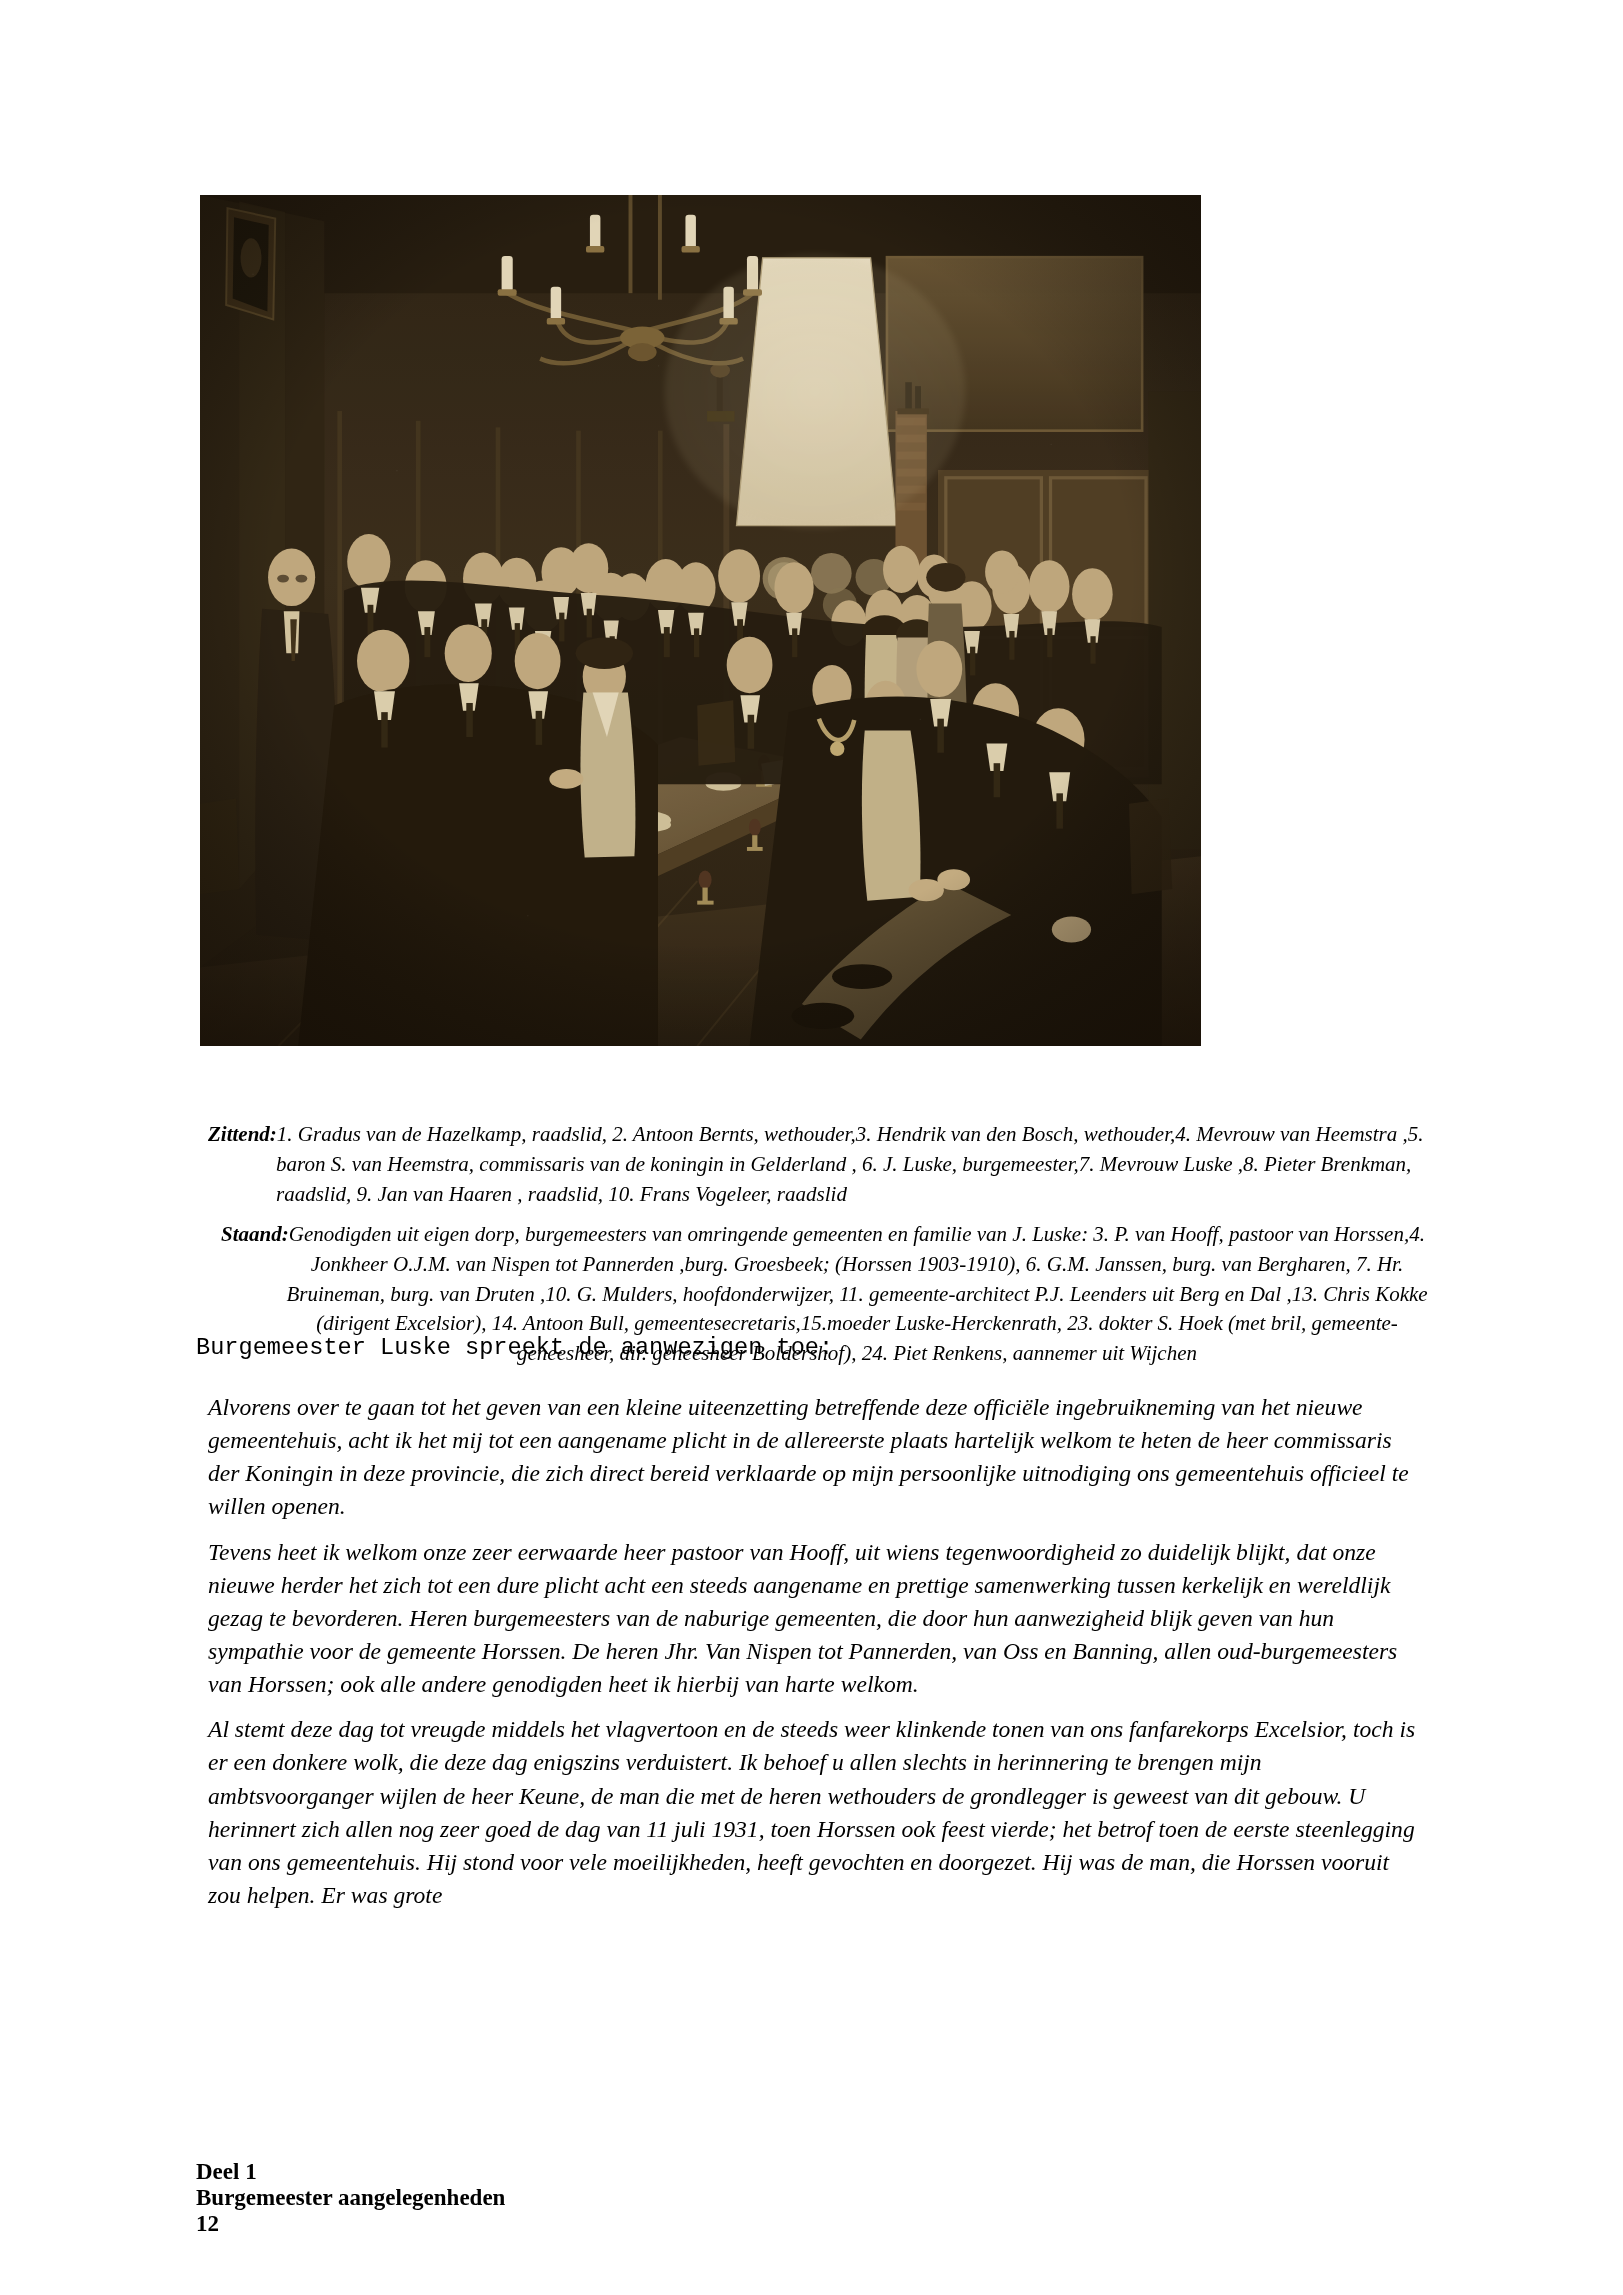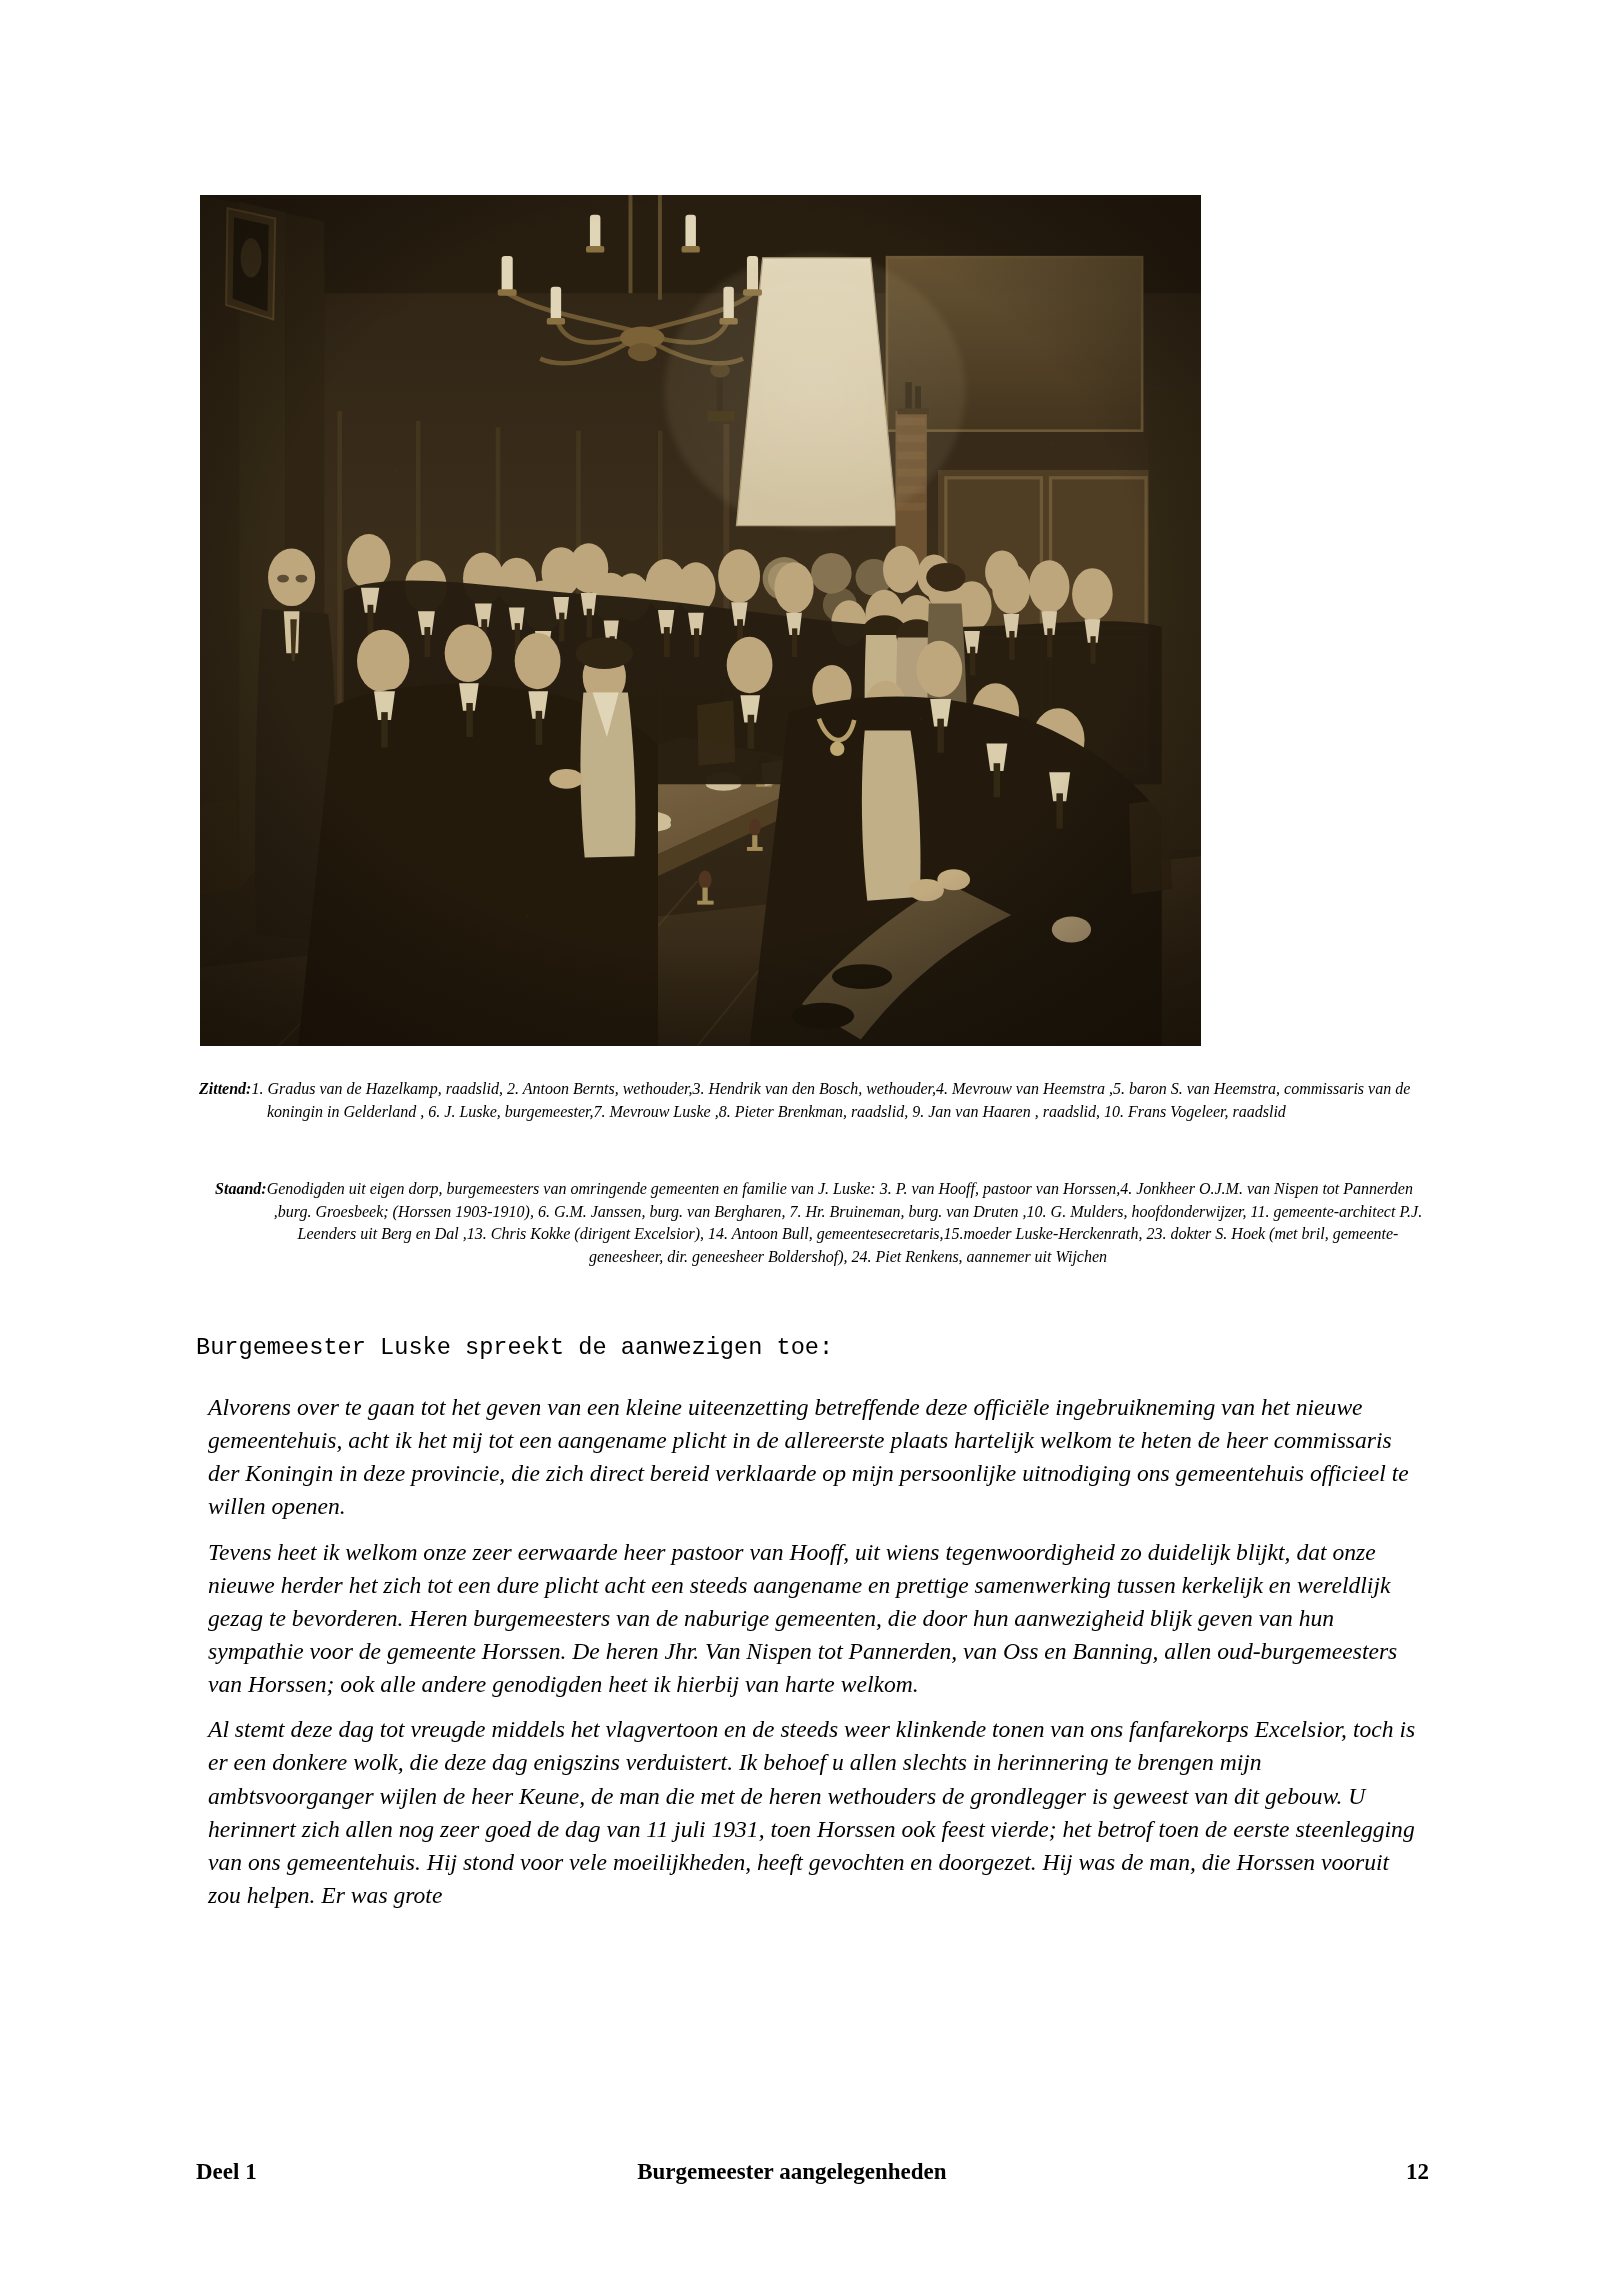--- a/index.html
+++ b/index.html
@@ -34,26 +34,27 @@
     position: absolute;
     inset: 0;
     overflow: hidden;
     background: #2a2016;
   }
   .photo svg { display:block; width:100%; height:100%; }
 
   
   .caption-block {
     position: absolute;
-    left: 199px;
+    left: 208px;
     width: 1230px;
-    font-size: 16px;
+    font-size: 21px;
     line-height: 1.42;
     font-style: italic;
     font-family: "Liberation Serif", "DejaVu Serif", serif;
+    margin-top: 42px;
   }
   #caption-zittend { top: 1078px; }
   #caption-staand  { top: 1178px; text-align: center; }
 
   .caption-body {
     display: block;
     padding-left: 68px;
     text-indent: -68px;
   }
   .caption-lead {
@@ -91,20 +92,21 @@
   .footer {
     position: absolute;
     left: 196px;
     top: 2159px;
     width: 1233px;
     display: flex;
     align-items: baseline;
     font-size: 23px;
     font-weight: bold;
     font-style: normal;
+    flex-direction: column;
   }
   .footer-left   { flex: 0 0 auto; }
   .footer-center { flex: 1 1 auto; text-align: center; padding-right: 79px; }
   .footer-right  { flex: 0 0 auto; }
 </style>
 </head>
 <body>
 
 <div class="page">
 

